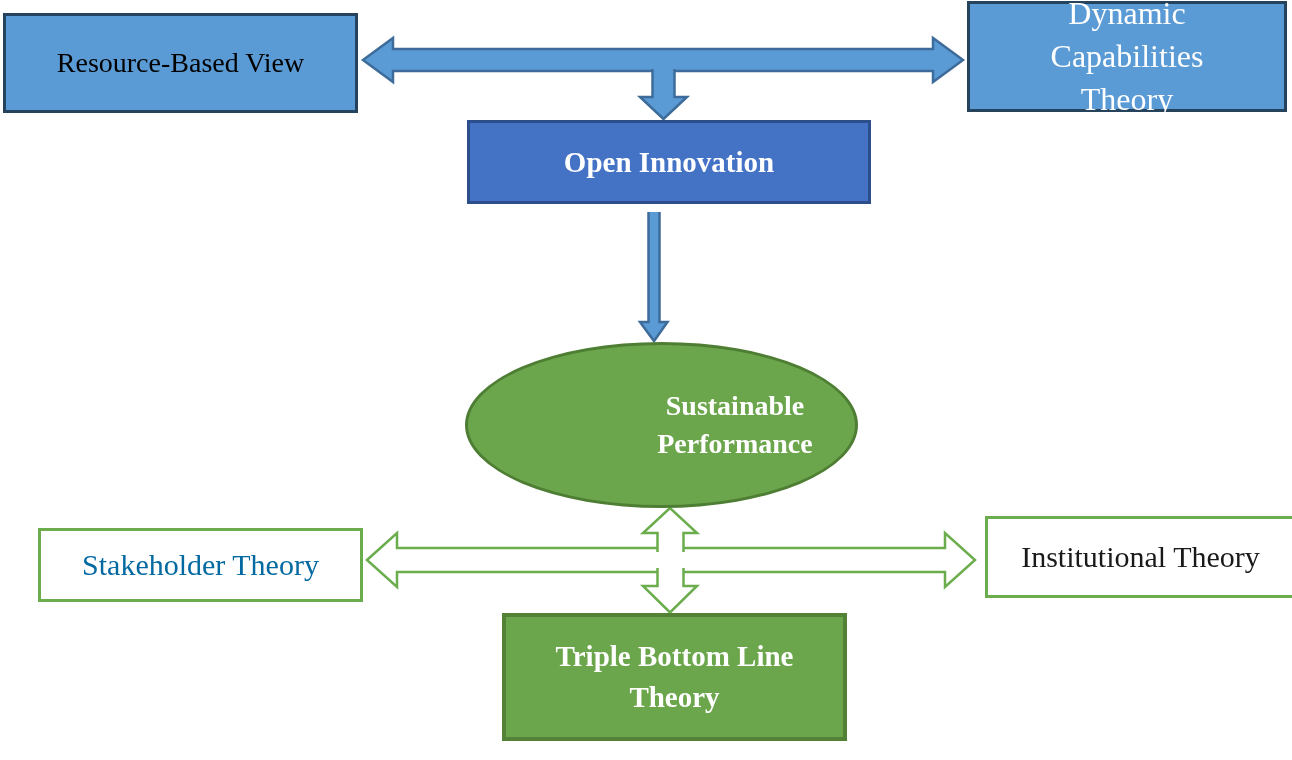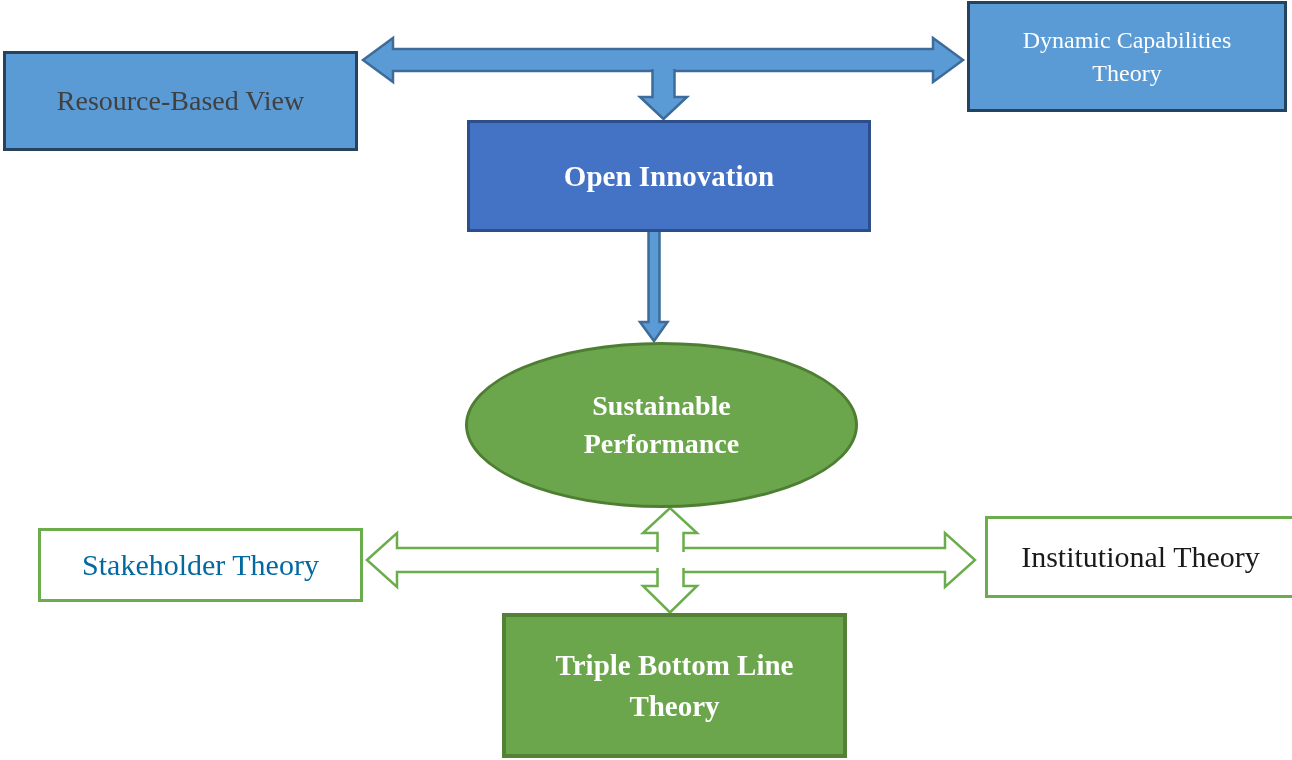--- a/index.html
+++ b/index.html
@@ -29,69 +29,69 @@
     align-items: center;
     justify-content: center;
     text-align: center;
   }
   .node span { display: inline-block; }
 
   .box-rbv {
     left: 3px; top: 13px; width: 355px; height: 100px;
     background: #5b9bd5;
     border: 3.5px solid #26435e;
-    color: #404040;
+    color: #000000;
     font-size: 28px;
-    margin-top: 38px;
   }
   .box-dct {
     left: 967px; top: 1px; width: 320px; height: 111px;
     background: #5b9bd5;
     border: 3.5px solid #26435e;
     color: #ffffff;
-    font-size: 24px;
+    font-size: 32px;
     line-height: 1.35;
   }
   .box-dct span { max-width: 250px; }
   .box-oi {
-    left: 467px; top: 120px; width: 404px; height: 112px;
+    left: 467px; top: 120px; width: 404px; height: 84px;
     background: #4472c4;
     border: 3px solid #2c4e8a;
     color: #ffffff;
     font-size: 29px;
     font-weight: bold;
   }
   .ellipse-sp {
     left: 465px; top: 342px; width: 393px; height: 166px;
     background: #6ca64c;
     border: 3px solid #4e7e33;
     border-radius: 50%;
     color: #ffffff;
     font-size: 28px;
     font-weight: bold;
     line-height: 1.35;
+    justify-content: flex-end;
   }
   .ellipse-sp span { max-width: 240px; }
   .box-st {
     left: 38px; top: 528px; width: 325px; height: 74px;
     background: #ffffff;
     border: 3px solid #6bad4c;
     color: #0369a1;
     font-size: 30px;
   }
   .box-it {
     left: 977px; top: 516px; width: 311px; height: 82px;
     background: #ffffff;
     border: 3px solid #6bad4c;
     color: #1a1a1a;
     font-size: 30px;
     margin-left: 8px;
   }
   .box-tbl {
-    left: 502px; top: 613px; width: 345px; height: 145px;
+    left: 502px; top: 613px; width: 345px; height: 128px;
     background: #6ca64c;
     border: 4px solid #538135;
     color: #ffffff;
     font-size: 29px;
     font-weight: bold;
     line-height: 1.4;
   }
   .box-tbl span { max-width: 285px; }
 </style>
 </head>

